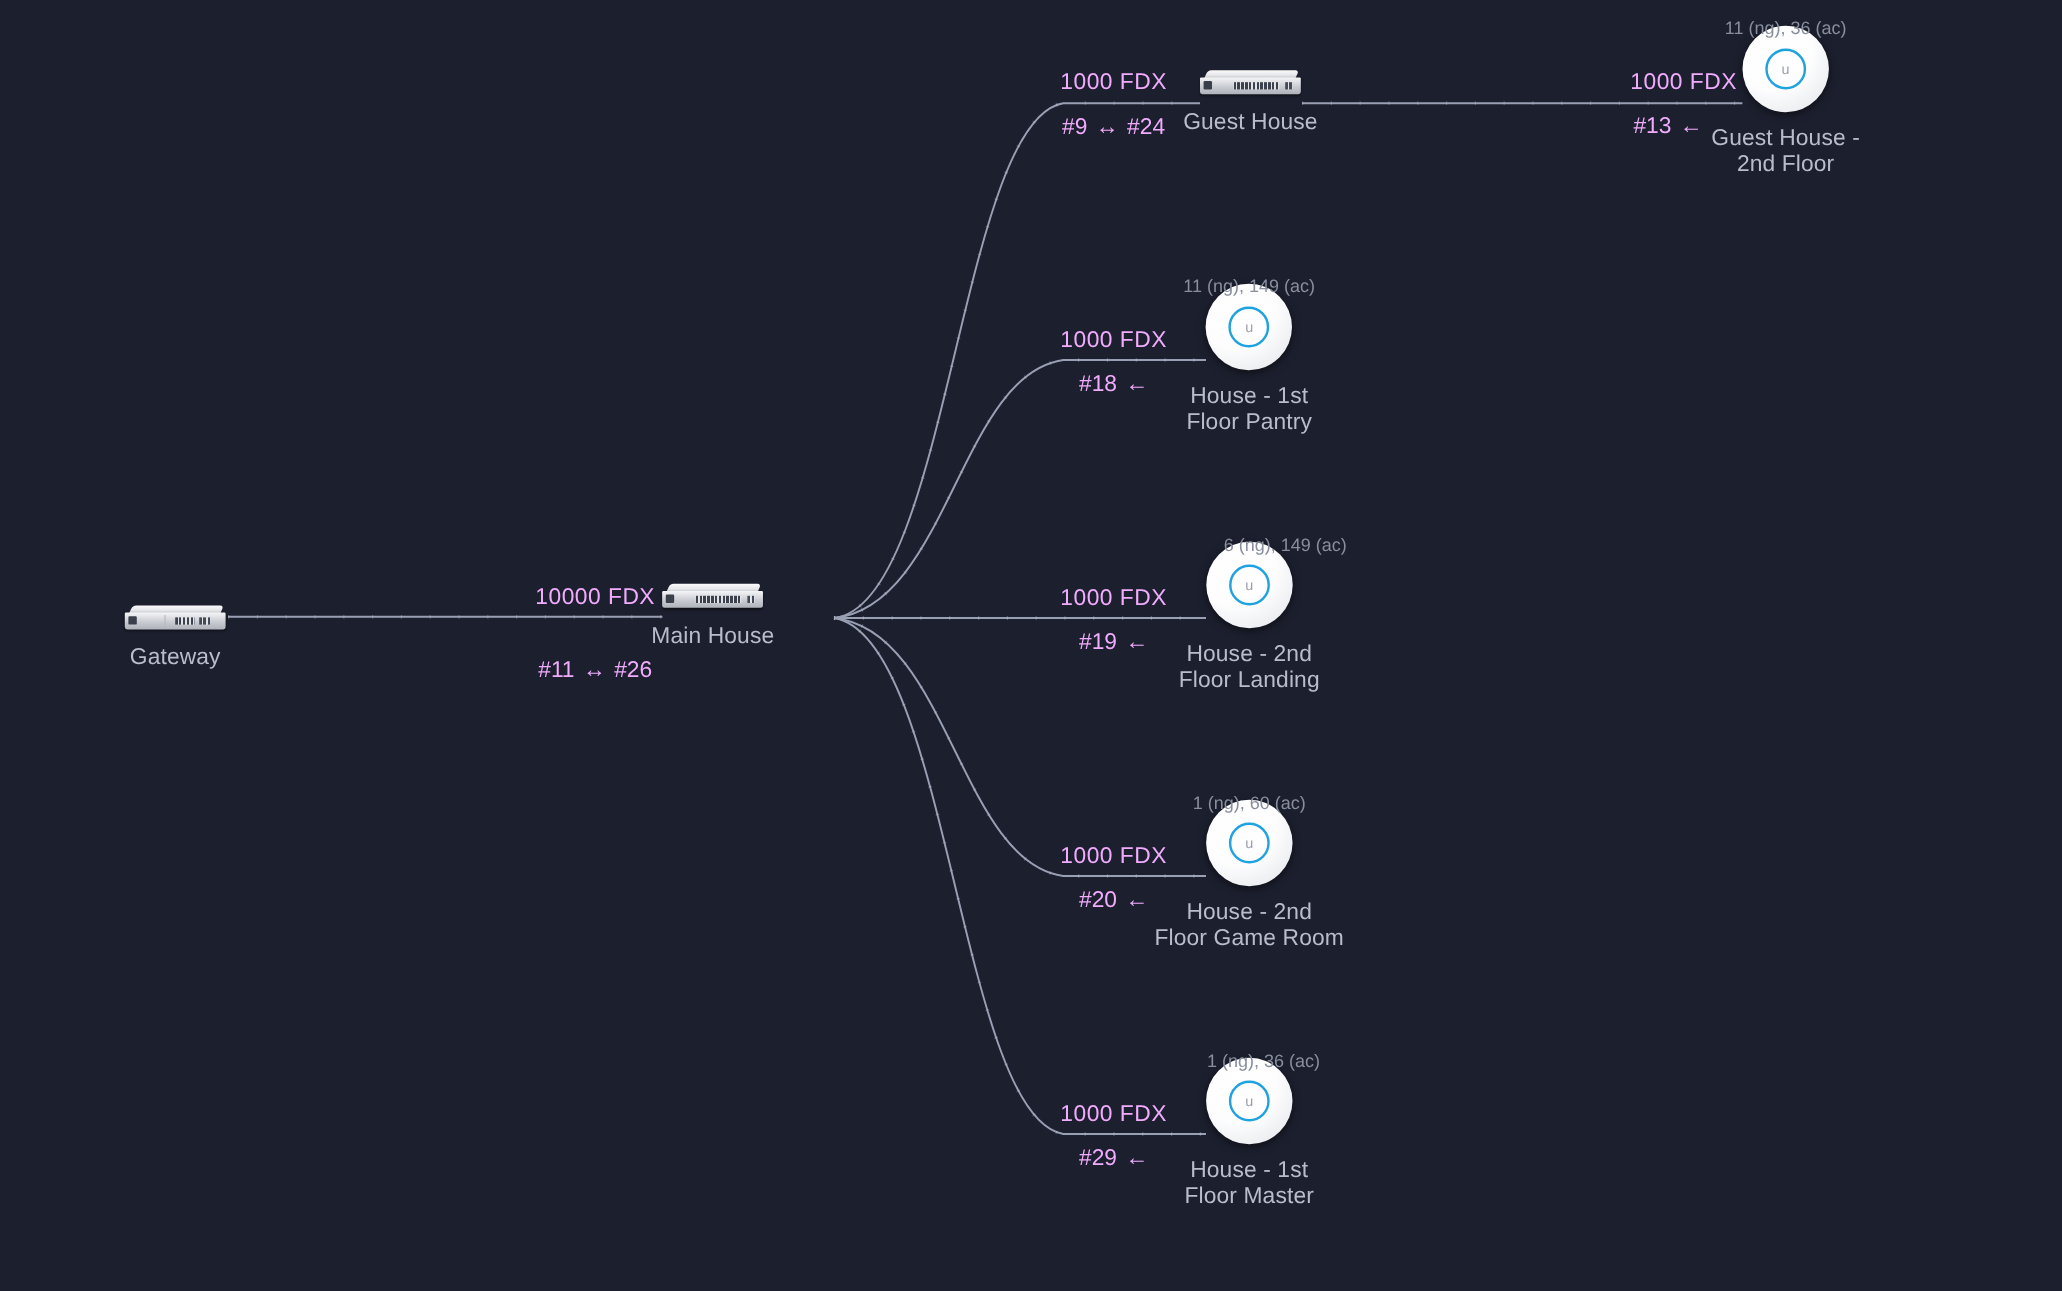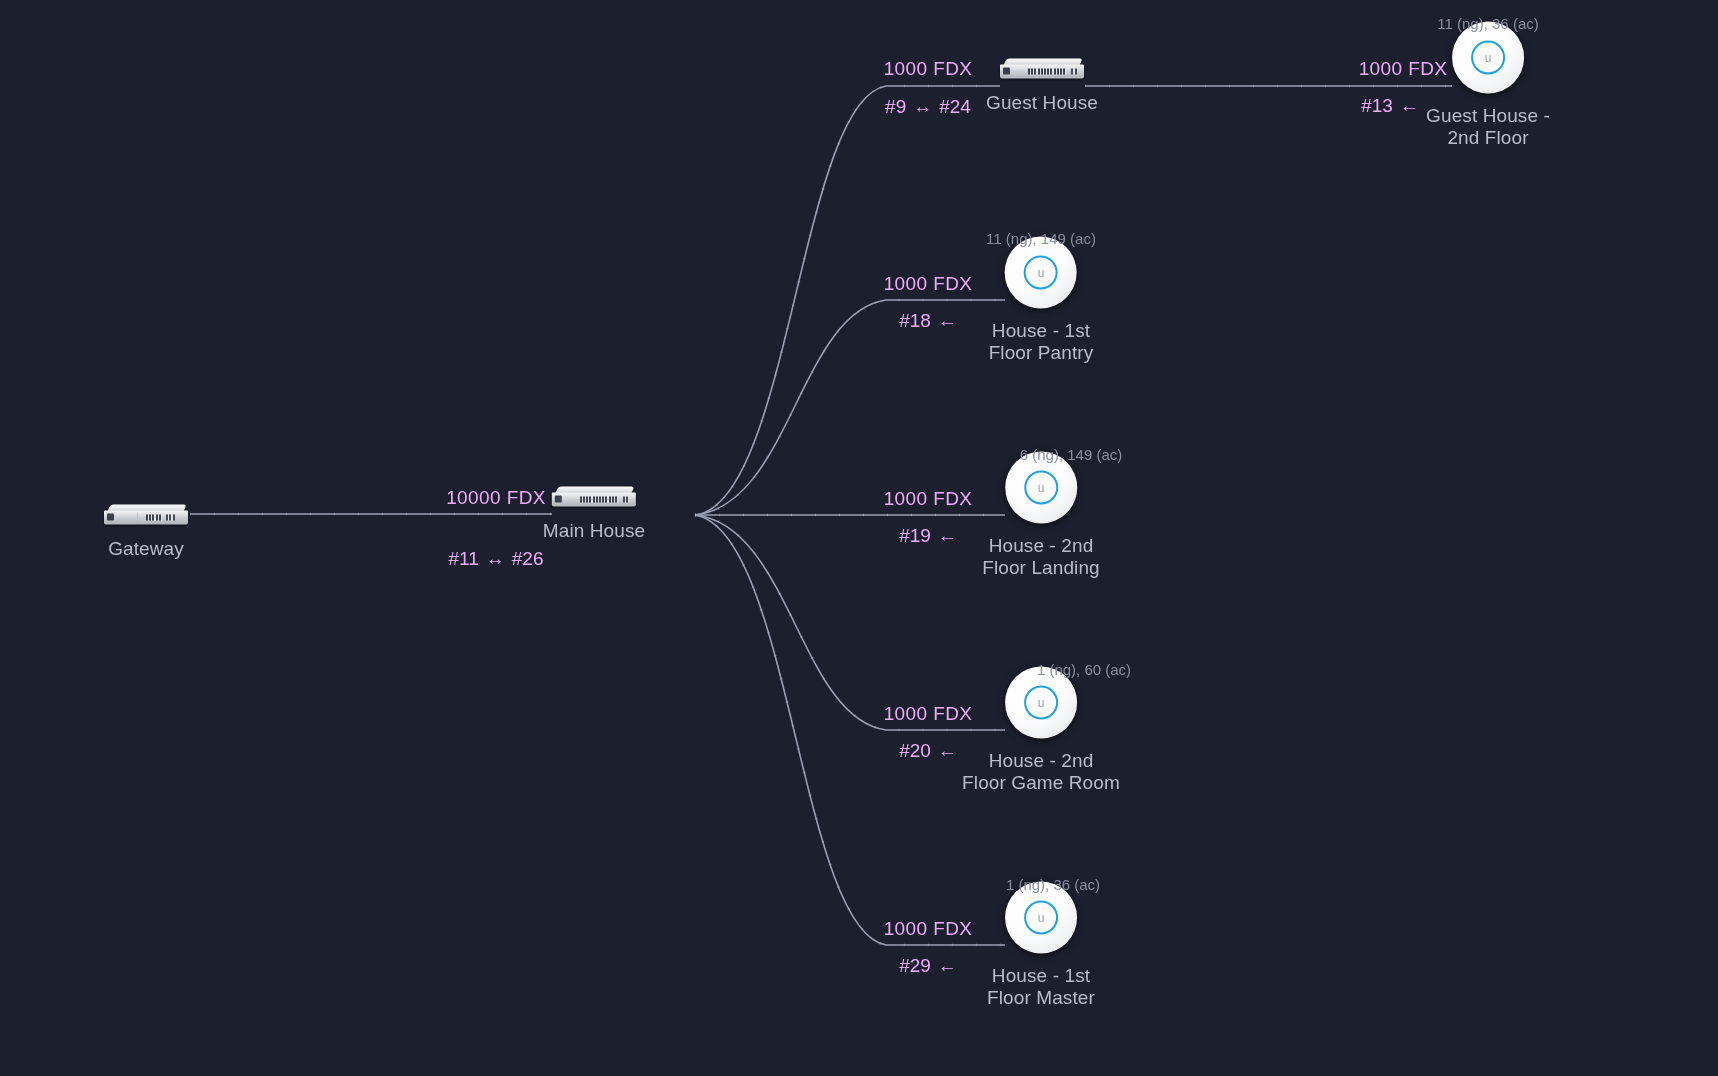--- a/index.html
+++ b/index.html
@@ -235,21 +235,21 @@
       <div class="radio-label" style="left: 1041px; top: 455px; margin-left: 30px;">6 (ng), 149 (ac)</div>
       <div class="node" style="left: 1041px; top: 730px;">
         <div class="ap-device">
           <div class="ap-ring">
             <span class="ap-u">u</span>
           </div>
         </div>
         <div class="node-name">House - 2nd
 Floor Game Room</div>
       </div>
-      <div class="radio-label" style="left: 1084px; top: 670px; text-align: right;">1 (ng), 60 (ac)</div>
+      <div class="radio-label" style="left: 1041px; top: 670px; text-align: right;">1 (ng), 60 (ac)</div>
       <div class="node" style="left: 1041px; top: 945px;">
         <div class="ap-device">
           <div class="ap-ring">
             <span class="ap-u">u</span>
           </div>
         </div>
         <div class="node-name">House - 1st
 Floor Master</div>
       </div>
       <div class="radio-label" style="left: 1041px; top: 885px; margin-left: 12px;">1 (ng), 36 (ac)</div>

